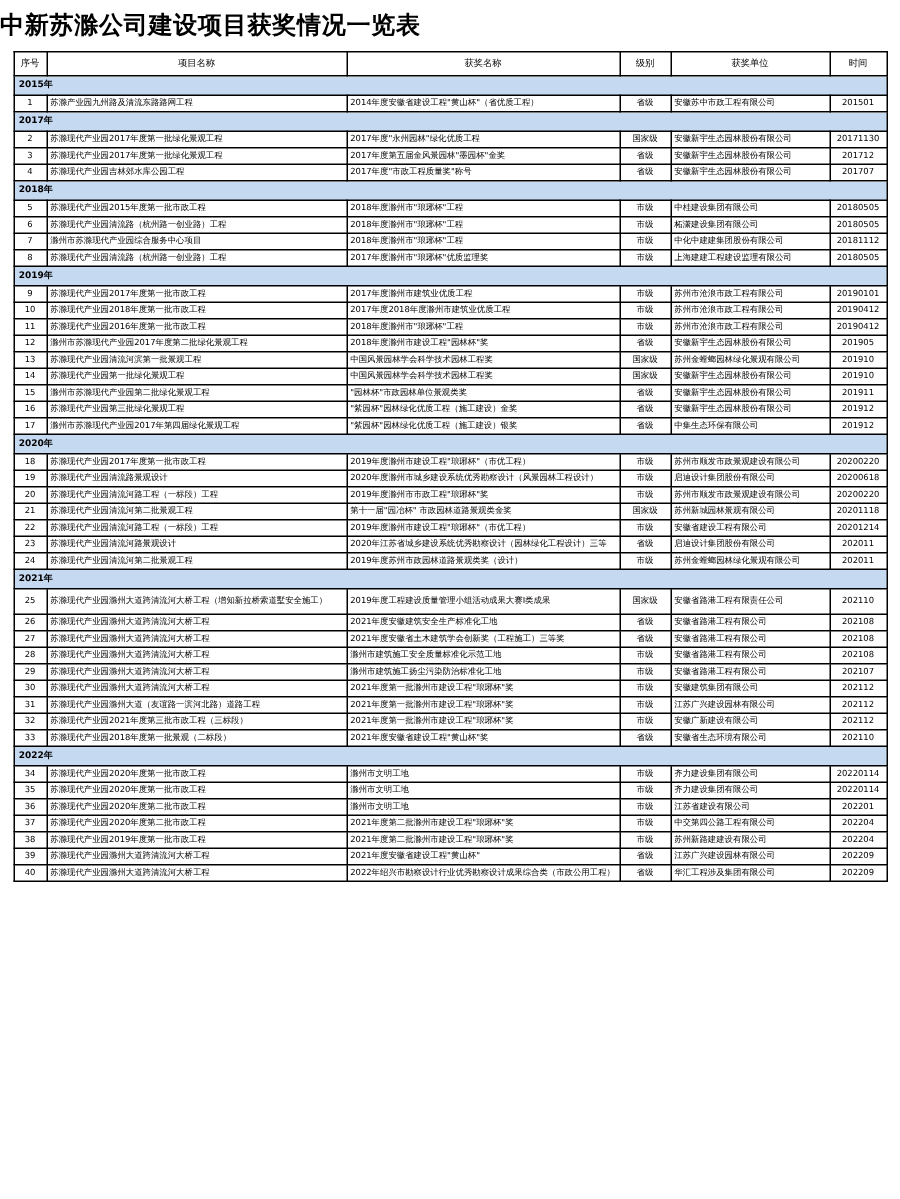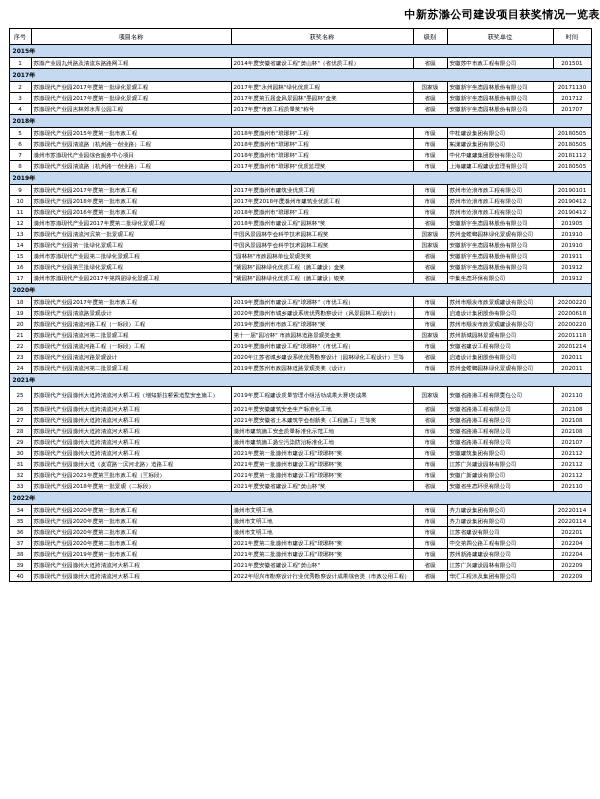--- a/index.html
+++ b/index.html
@@ -16,22 +16,22 @@
   }
   .page {
     width: 600px;
     height: 799px;
     position: relative;
     background: #fff;
     box-sizing: border-box;
     padding: 0;
   }
   .doc-title {
-    text-align: right;
-    font-size: 11px;
+    text-align: left;
+    font-size: 16px;
     font-weight: bold;
     letter-spacing: 0.5px;
     padding: 7px 0 6px 0;
     color: #000;
   }
   table.awards {
     border-collapse: collapse;
     width: 582px;
     margin: 0 auto;
     table-layout: fixed;

